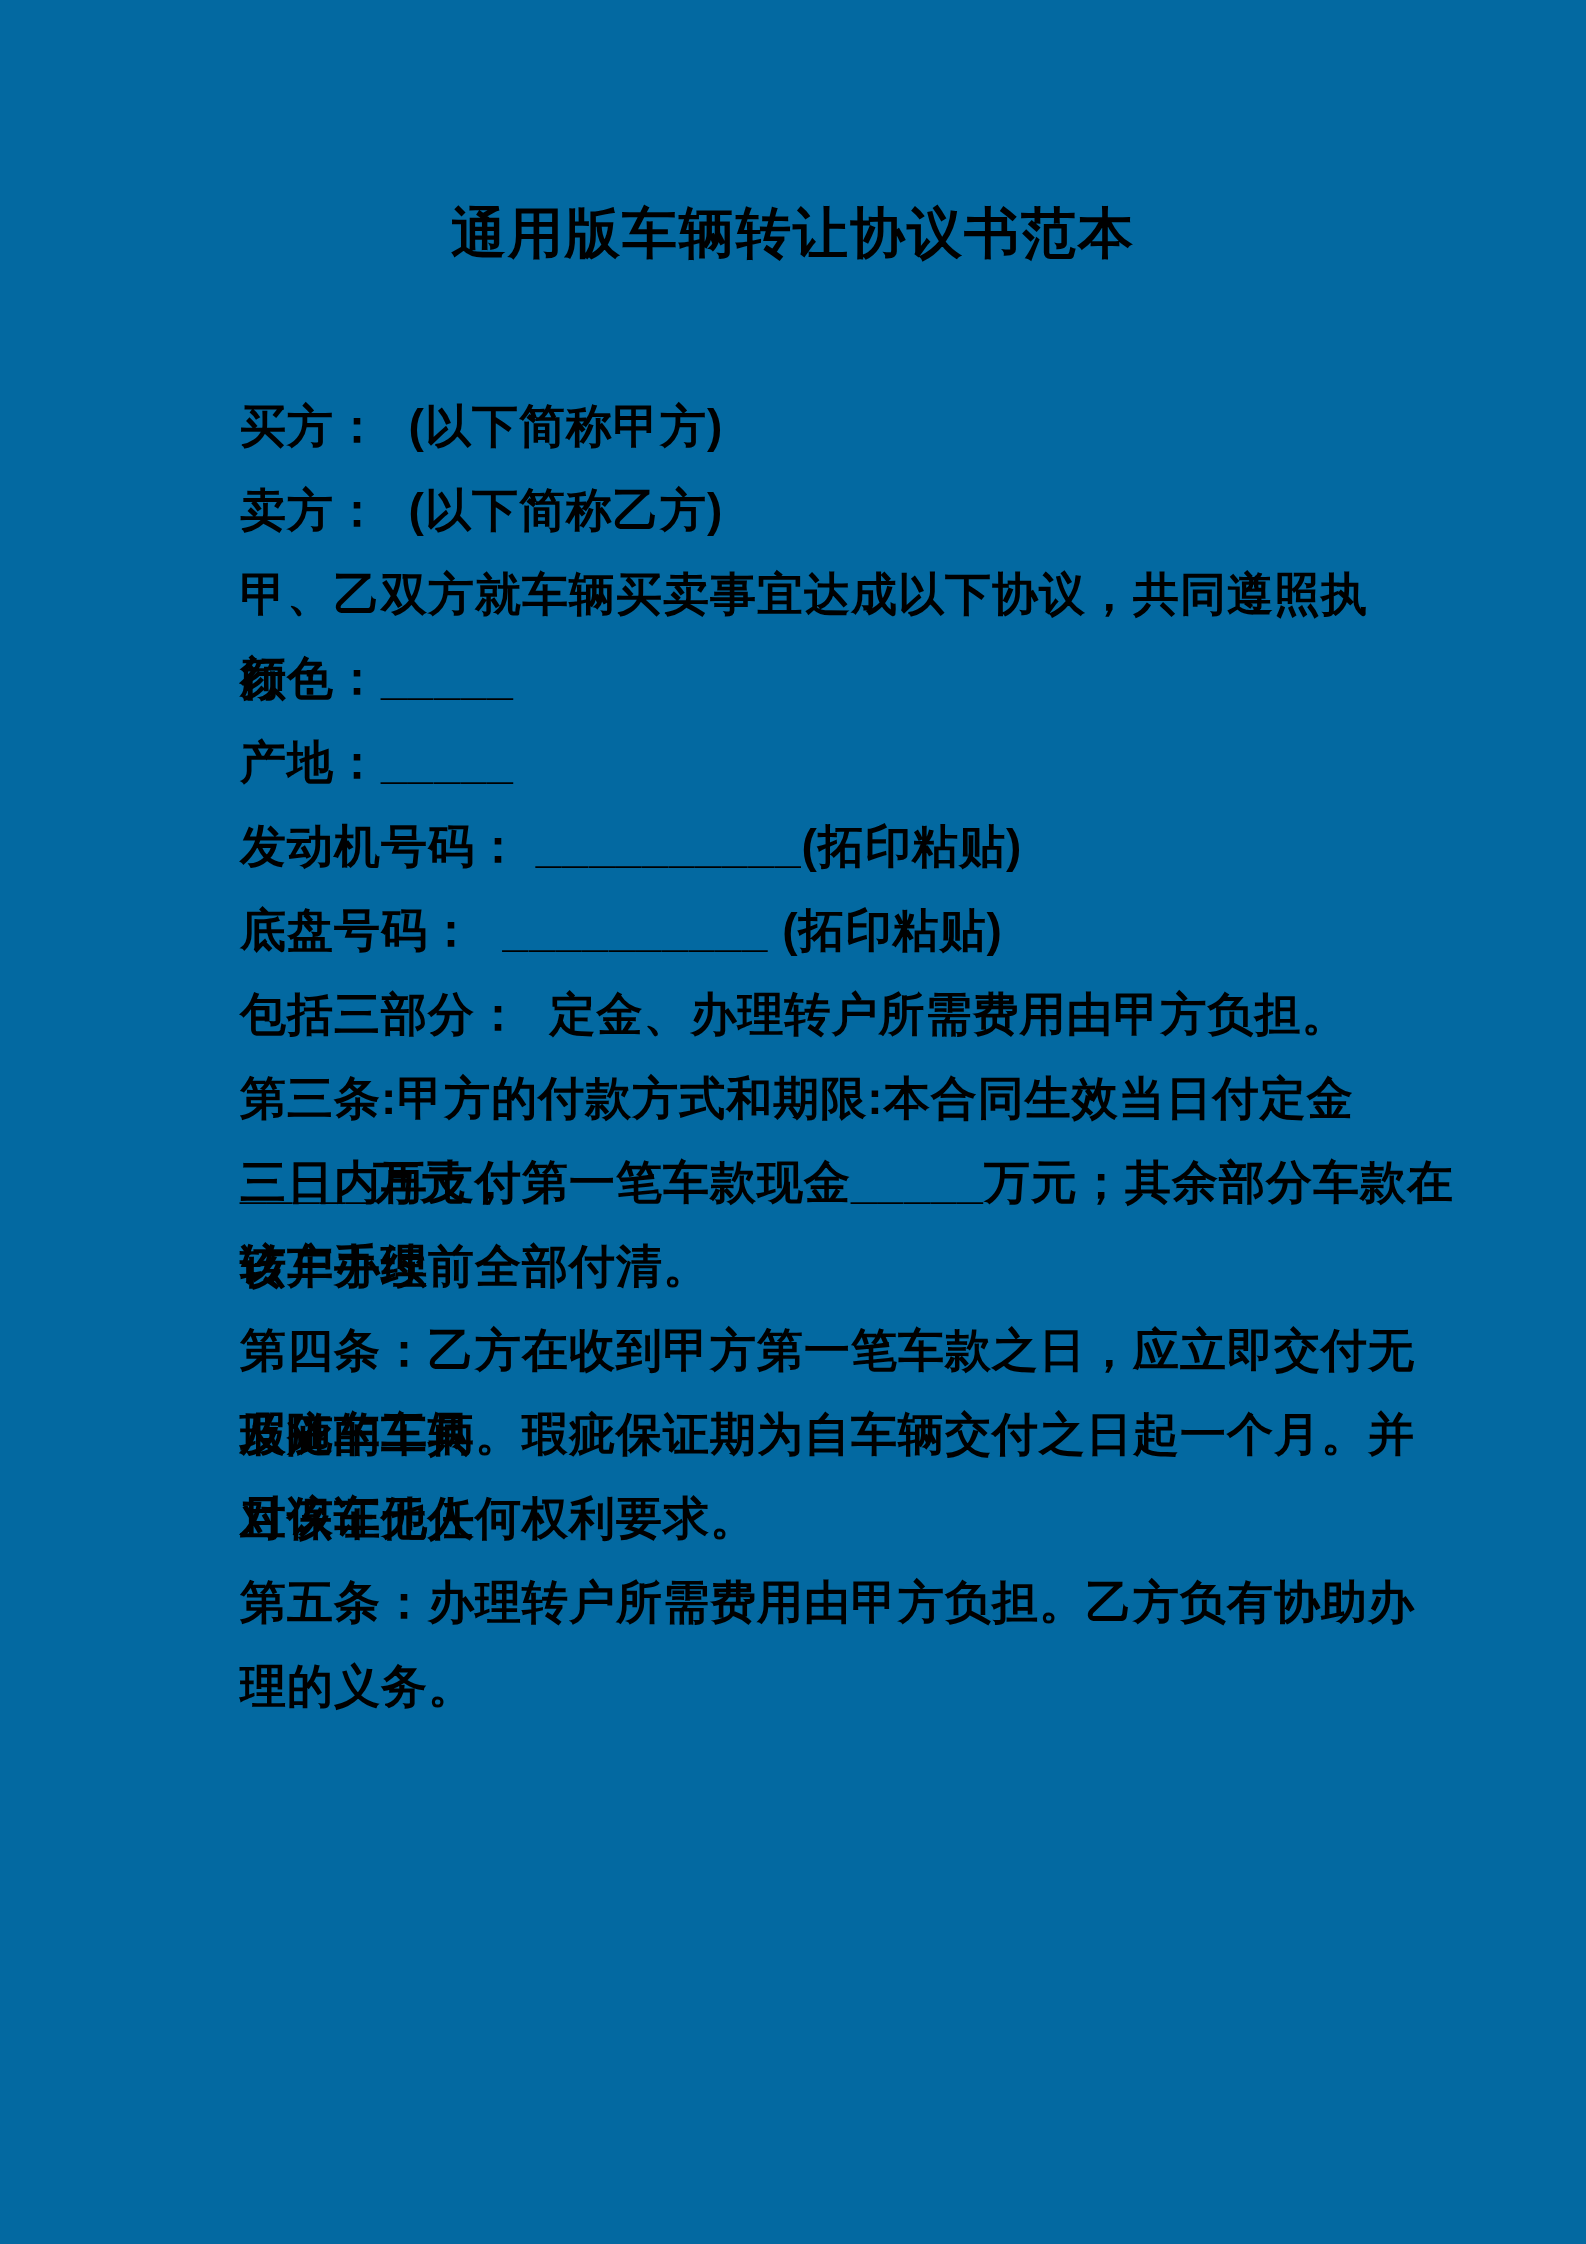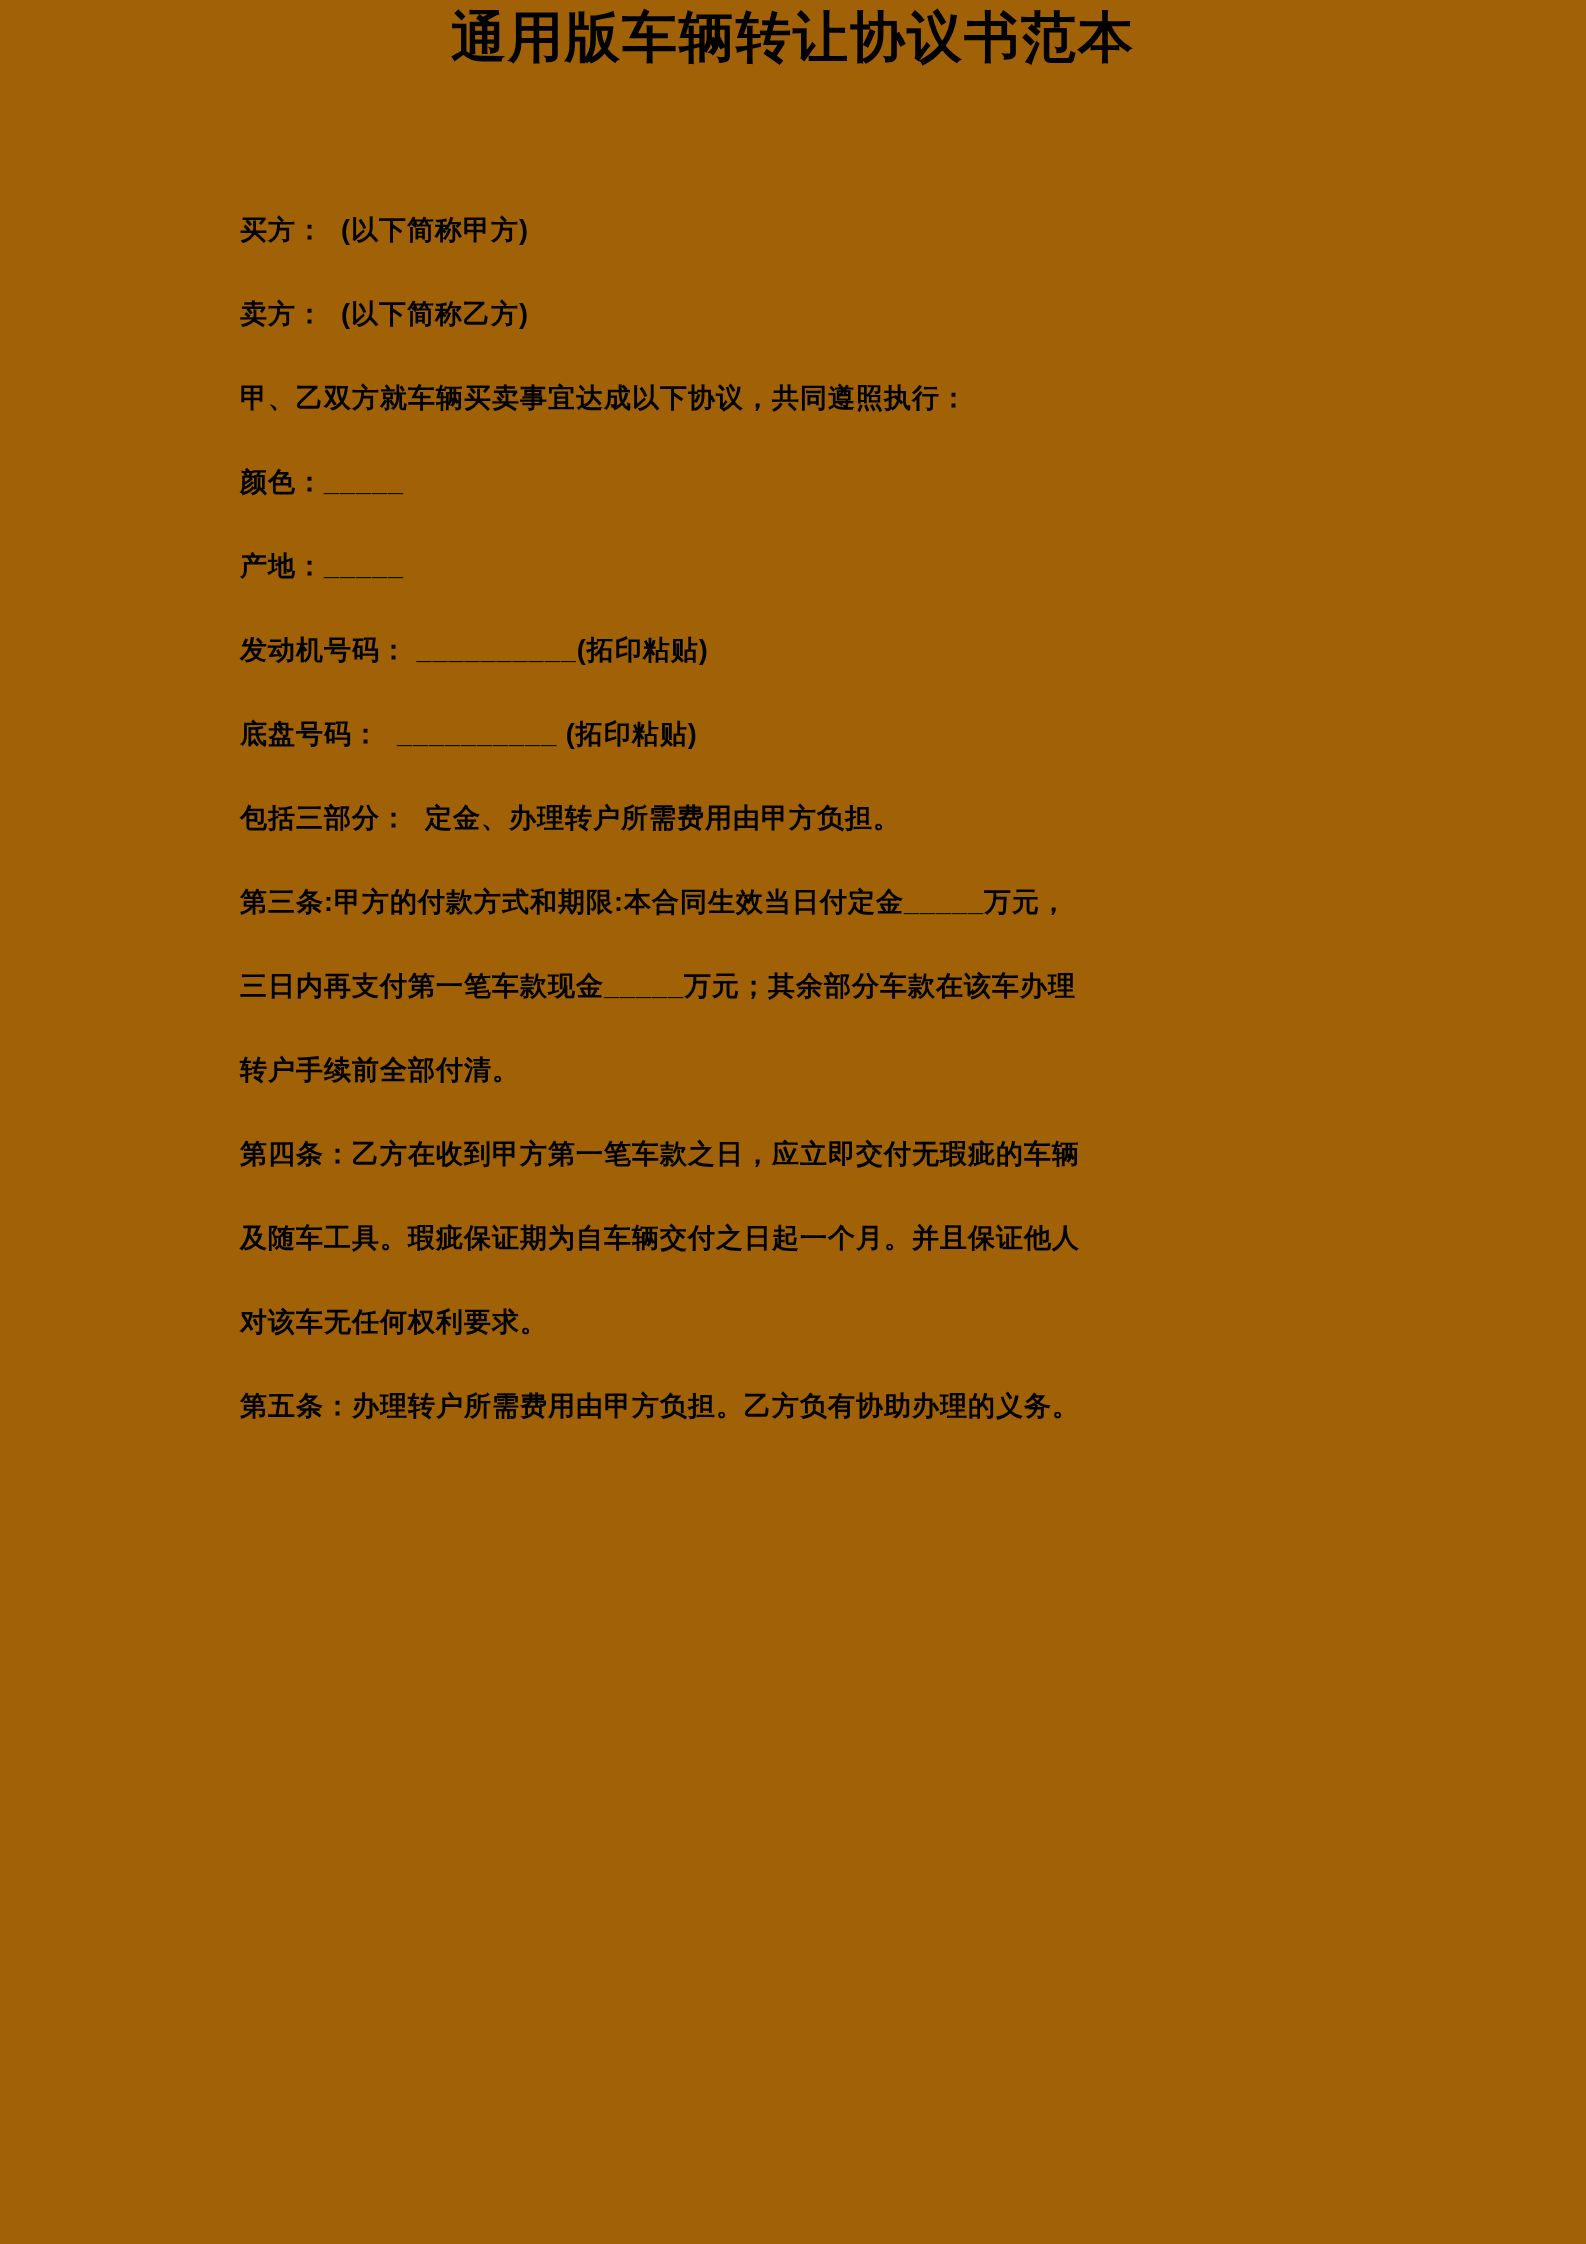--- a/index.html
+++ b/index.html
@@ -4,42 +4,43 @@
 <style>
   html, body {
     margin: 0;
     padding: 0;
     background: #ffffff;
   }
   .page {
     position: relative;
     width: 1586px;
     height: 2244px;
-    background: #a16207;
+    background: #0369a1;
     color: #000000;
     font-family: "Liberation Sans", sans-serif;
     overflow: hidden;
     box-sizing: border-box;
+    padding-top: 196px;
   }
   .doc-title {
     text-align: center;
     font-size: 55px;
     line-height: 74px;
     font-weight: 700;
     letter-spacing: 2px;
     margin: 0 0 0 0;
   }
   .doc-body {
     margin-top: 114px;
     padding-left: 240px;
     padding-right: 130px;
   }
   .doc-line {
     margin: 0;
-    font-size: 27px;
+    font-size: 46px;
     font-weight: 600;
     height: 84px;
     line-height: 84px;
     letter-spacing: 1px;
     white-space: pre-wrap;
   }
 </style>
 </head>
 <body>
 

